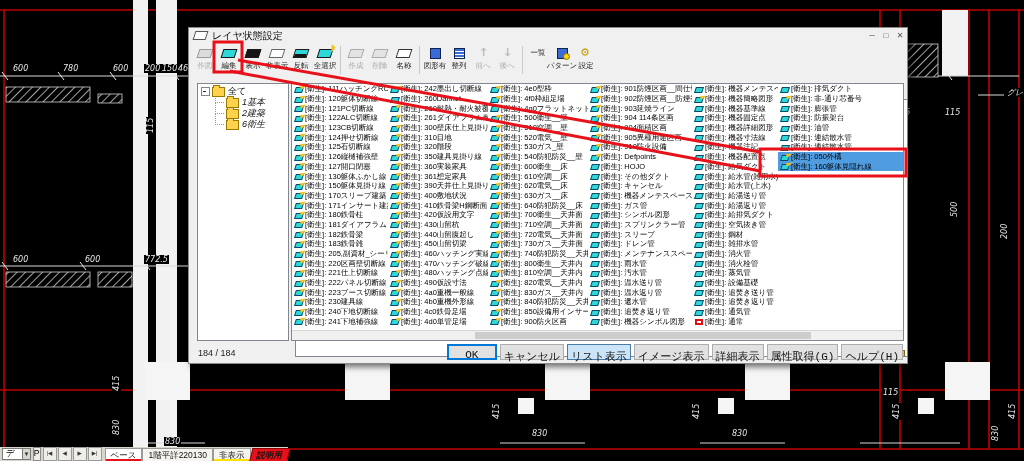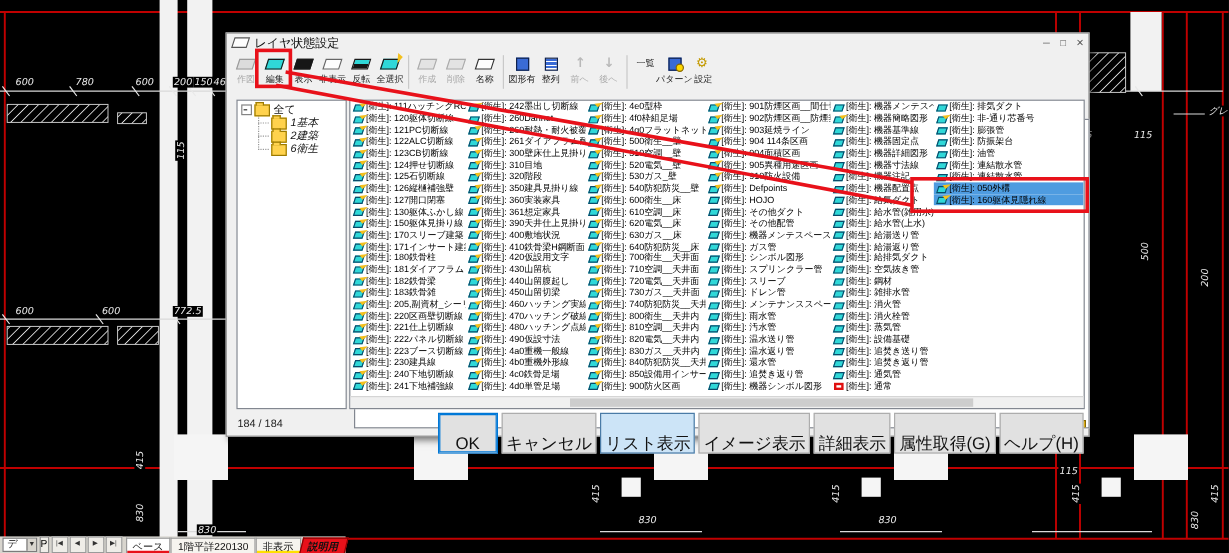--- a/index.html
+++ b/index.html
@@ -74,22 +74,22 @@
   .licon i{display:block;width:6px;height:4px;margin:2px 0 0 1px;transform:skewX(-18deg);
            border:1px solid #0a4a6a;background:var(--teal,#2fd8d8);}
   .licon.w::after{content:"";position:absolute;right:-1px;top:-2px;border-left:4px solid transparent;
            border-bottom:6px solid #f3c01d;transform:rotate(50deg);}
   .licon.r i{transform:none;background:#fff;border:2px solid #e01010;width:4px;height:2px;}
   .hscroll{position:absolute;left:0;right:0;bottom:0;height:9px;background:#f0f0f0;border-top:1px solid #d5d5d5;}
   .hscroll .thumb{position:absolute;left:30%;width:55%;top:1px;bottom:1px;background:#cdcdcd;}
   
   .counter{position:absolute;left:9px;top:320px;font-size:9px;color:#222;}
   .dlg-buttons{position:absolute;right:4px;top:316px;display:flex;gap:3px;}
-  .dbtn{height:16px;min-width:44px;padding:16px 3px;background:#e1e1e1;border:1px solid #adadad;
-        font-family:Liberation Sans, sans-serif;font-size:14px;color:#111;}
+  .dbtn{height:16px;min-width:44px;padding:4px 3px;background:#e1e1e1;border:1px solid #adadad;
+        font-family:Liberation Mono, monospace;font-size:11px;color:#111;}
   .dbtn.default{border:1px solid #0078d7;box-shadow:inset 0 0 0 1px #0078d7;min-width:50px;}
   .dbtn.toggled{background:#cce4f7;border-color:#4a7ba6;}
   
   #ann{position:absolute;left:0;top:0;z-index:5;pointer-events:none;}
   
   .statusbar{position:absolute;left:0;bottom:0;width:288px;height:14px;background:#d8d5ce;z-index:4;
              display:flex;align-items:center;padding-left:2px;box-sizing:border-box;}
   .modelbox{width:104px;height:12px;background:#fff;border:1px solid #7b7b7b;display:flex;align-items:center;
             font-size:8.5px;padding-left:3px;box-sizing:border-box;}
   .modelbox .dd{margin-left:auto;width:11px;height:10px;background:#d8d5ce;border-left:1px solid #7b7b7b;
@@ -833,21 +833,21 @@
             <div class="lrow">
               <span class="licon p">
                 <i></i>
               </span>
               <span class="ltext">[衛生]: その他ダクト</span>
             </div>
             <div class="lrow">
               <span class="licon p">
                 <i></i>
               </span>
-              <span class="ltext">[衛生]: その他配管</span>
+              <span class="ltext">[衛生]: キャンセル</span>
             </div>
             <div class="lrow">
               <span class="licon p">
                 <i></i>
               </span>
               <span class="ltext">[衛生]: 機器メンテスペース</span>
             </div>
             <div class="lrow">
               <span class="licon p">
                 <i></i>

